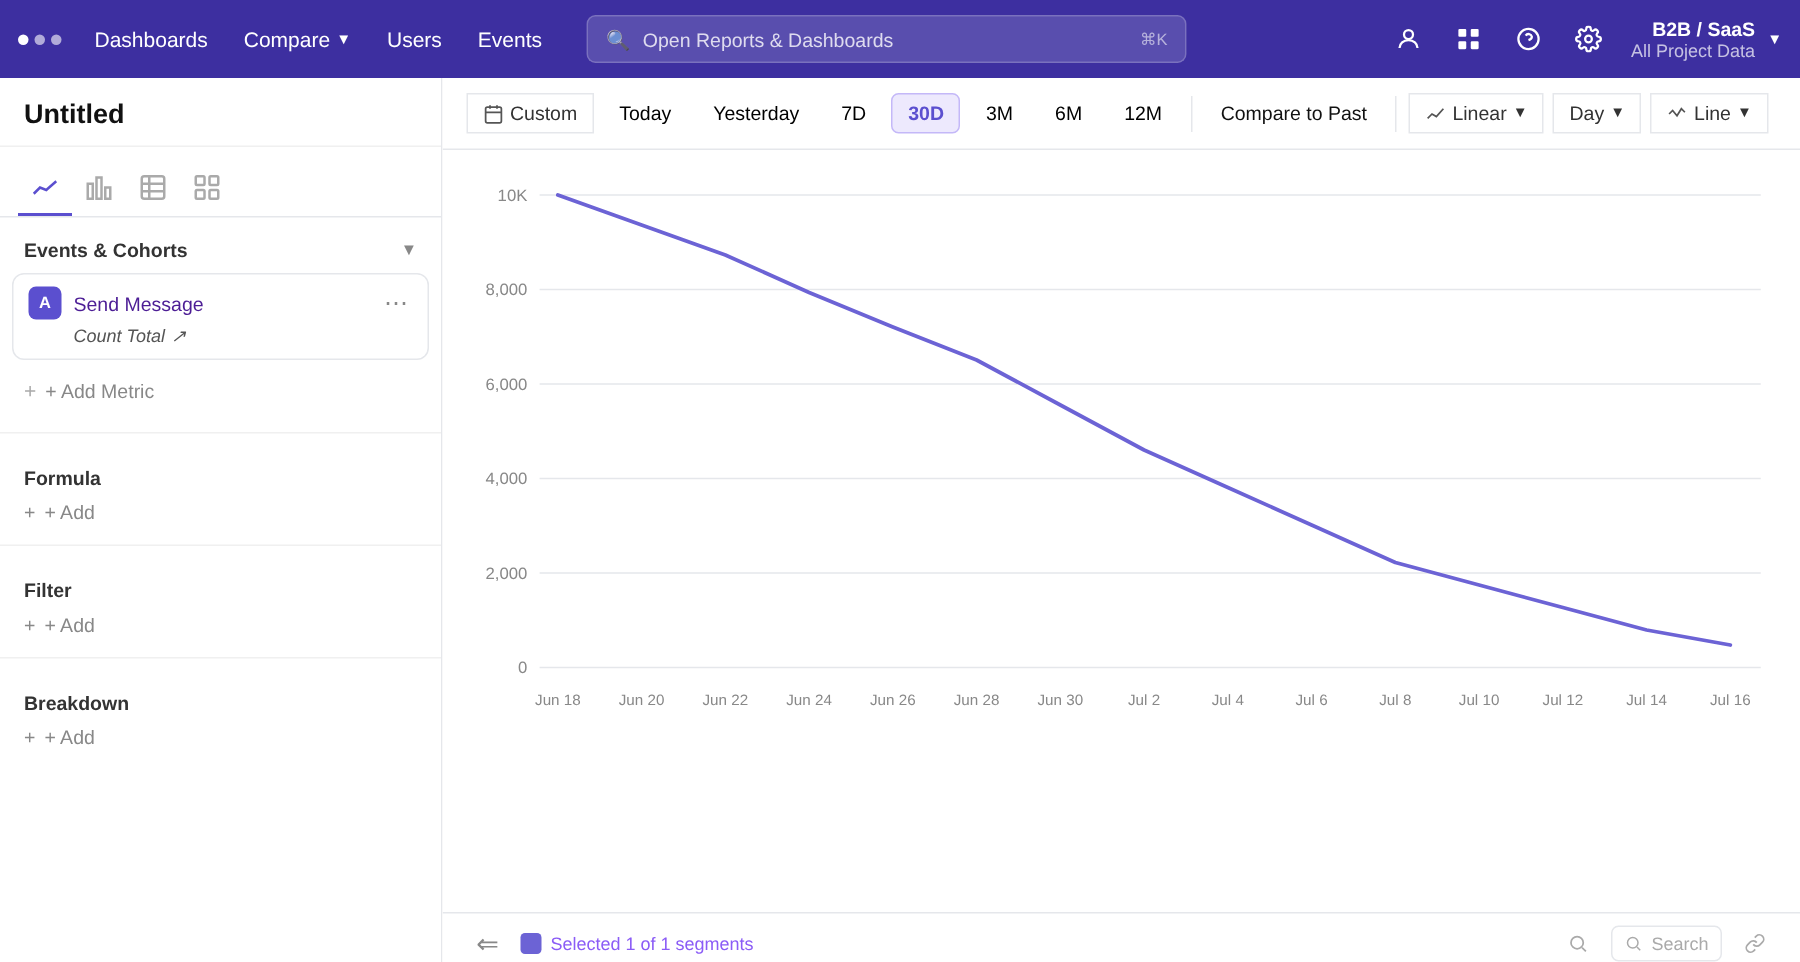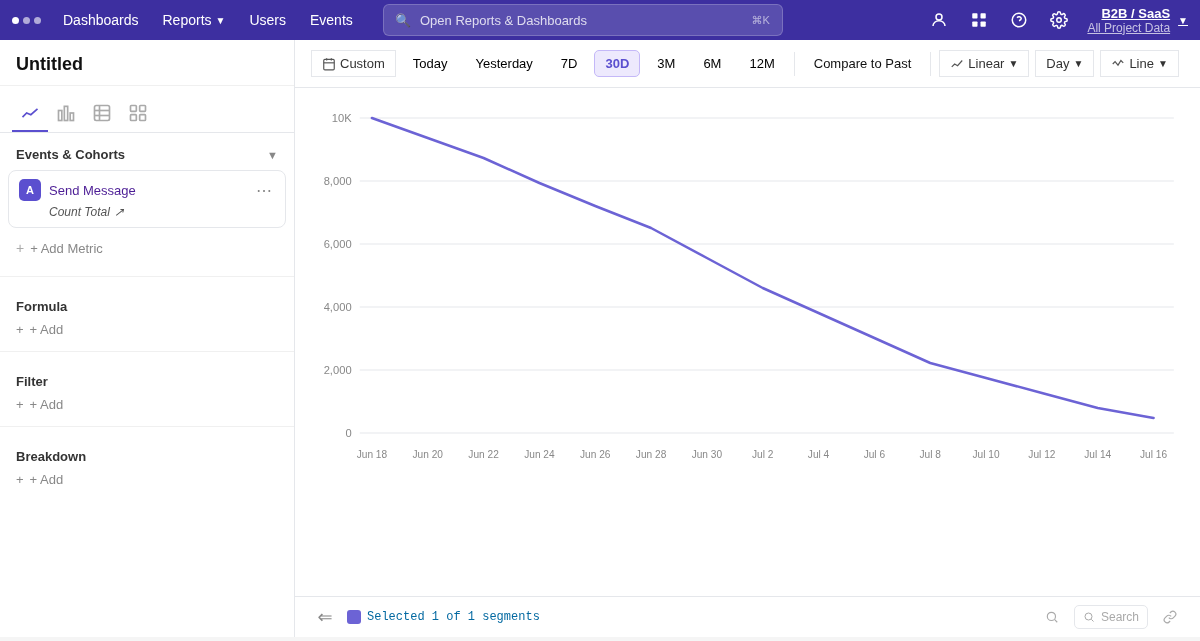--- a/index.html
+++ b/index.html
@@ -2,37 +2,37 @@
 <html><head>
   <meta charset="utf-8">
   <style>
     * { box-sizing: border-box; margin: 0; padding: 0; }
     body { font-family: -apple-system, BlinkMacSystemFont, 'Segoe UI', sans-serif; background: #f5f5f5; overflow: hidden; }
 
     
     .topnav {
       display: flex; align-items: center;
       background: #3d2fa0; color: white;
-      height: 40px; padding: 0 12px; gap: 4px;
+      height: 52px; padding: 0 12px; gap: 4px;
     }
     .topnav-logo { display: flex; gap: 4px; margin-right: 8px; }
     .topnav-logo span { width: 7px; height: 7px; border-radius: 50%; background: rgba(255,255,255,0.6); display: inline-block; }
     .topnav-logo span:first-child { background: white; }
     .topnav-link {
       color: white; background: none; border: none; cursor: pointer;
       font-size: 14px; font-weight: 500; padding: 4px 10px;
       border-radius: 4px; display: flex; align-items: center; gap: 4px;
     }
     .topnav-search {
       flex: 1; max-width: 400px; margin: 0 16px;
       background: rgba(255,255,255,0.15); border: 1px solid rgba(255,255,255,0.2);
       border-radius: 6px; display: flex; align-items: center; gap: 8px;
       padding: 0 12px; height: 32px; color: rgba(255,255,255,0.8); font-size: 13px;
     }
-    .topnav-right { margin-left: auto; display: flex; align-items: center; gap: 8px; text-decoration: underline; }
+    .topnav-right { margin-left: auto; display: flex; align-items: center; gap: 8px; }
     .topnav-icon-btn {
       background: none; border: none; color: white; cursor: pointer;
       width: 32px; height: 32px; display: flex; align-items: center; justify-content: center;
       border-radius: 4px; font-size: 16px;
     }
     .topnav-profile { display: flex; flex-direction: column; align-items: flex-end; color: white; font-size: 12px; cursor: pointer; margin-left: 4px; }
     .topnav-profile .name { font-weight: 600; font-size: 13px; }
     .topnav-profile .sub { opacity: 0.7; }
 
     
@@ -148,39 +148,39 @@
     .legend-dot { width: 10px; height: 10px; background: #6c63d5; border-radius: 2px; display: inline-block; }
 
     
     .chart-svg-container { width: 100%; padding: 0 16px; }
 
     
     .chart-bottom-bar {
       display: flex; align-items: center; justify-content: space-between;
       padding: 6px 16px; border-top: 1px solid #e5e7eb; background: white;
     }
-    .selected-label { font-size: 12px; color: #0369a1; display: flex; align-items: center; gap: 6px; font-family: Liberation Mono, monospace; }
+    .selected-label { font-size: 12px; color: #8b5cf6; display: flex; align-items: center; gap: 6px; }
     .selected-badge { width: 14px; height: 14px; background: #6c63d5; border-radius: 3px; display: inline-block; }
     .chart-search {
       display: flex; align-items: center; gap: 6px;
       border: 1px solid #e5e7eb; border-radius: 5px; padding: 4px 8px; font-size: 12px; color: #aaa;
     }
   </style>
 </head>
 <body>
 
 <nav class="topnav">
   <div class="topnav-logo">
     <span></span>
       <span></span>
       <span></span>
   </div>
   <button class="topnav-link">Dashboards</button>
   <button class="topnav-link">
-    <span>Reports</span>
+    <span>Compare</span>
     <span style="font-size:10px;">▼</span>
   </button>
   <button class="topnav-link">Users</button>
   <button class="topnav-link">Events</button>
   <div class="topnav-search">
     <span>🔍</span>
     <span>Open Reports &amp; Dashboards</span>
     <span style="margin-left:auto; font-size:11px; opacity:0.7;">⌘K</span>
   </div>
   <div class="topnav-right">

